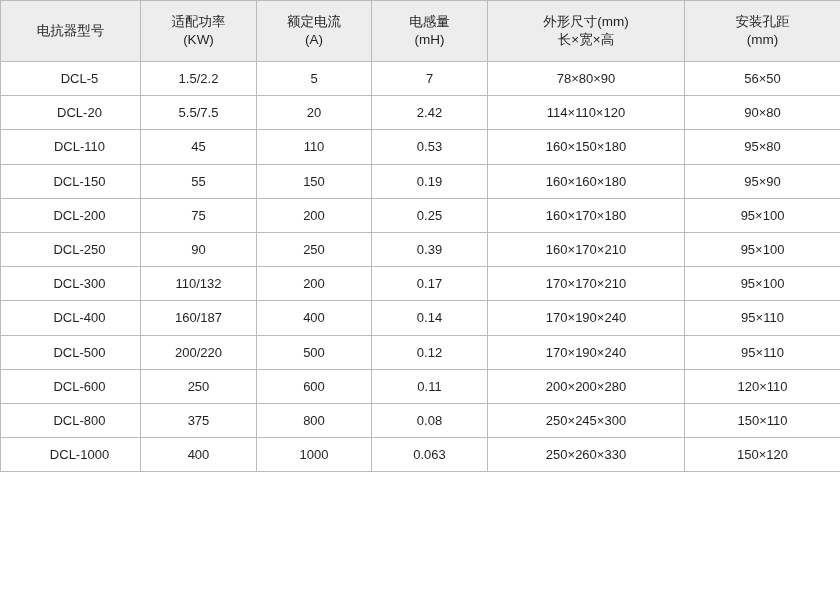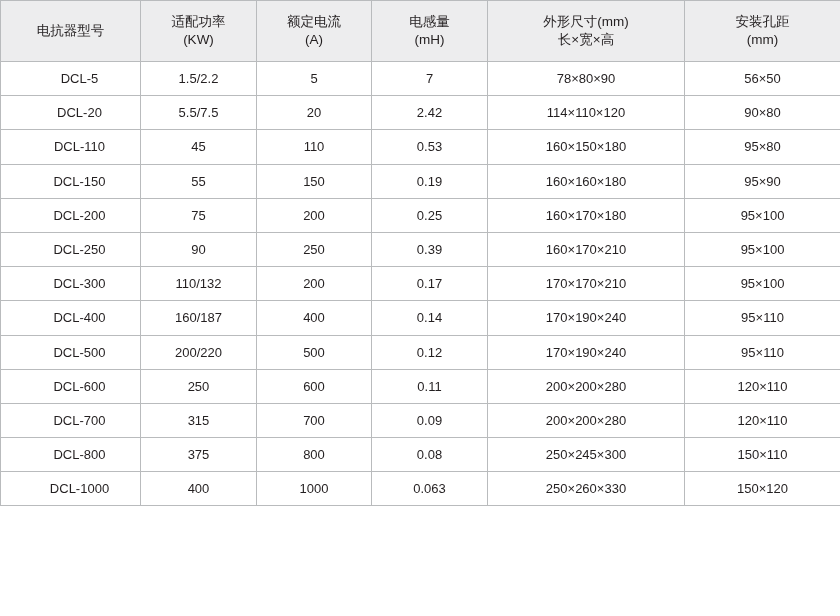--- a/index.html
+++ b/index.html
@@ -170,28 +170,20 @@
     </tr>
     <tr>
       <td class="model">DCL-600</td>
       <td>250</td>
       <td>600</td>
       <td>0.11</td>
       <td>200×200×280</td>
       <td>120×110</td>
     </tr>
     <tr>
-      <td class="model">DCL-700</td>
-      <td>315</td>
-      <td>700</td>
-      <td>0.09</td>
-      <td>200×200×280</td>
-      <td>120×110</td>
-    </tr>
-    <tr>
       <td class="model">DCL-800</td>
       <td>375</td>
       <td>800</td>
       <td>0.08</td>
       <td>250×245×300</td>
       <td>150×110</td>
     </tr>
     <tr>
       <td class="model">DCL-1000</td>
       <td>400</td>

